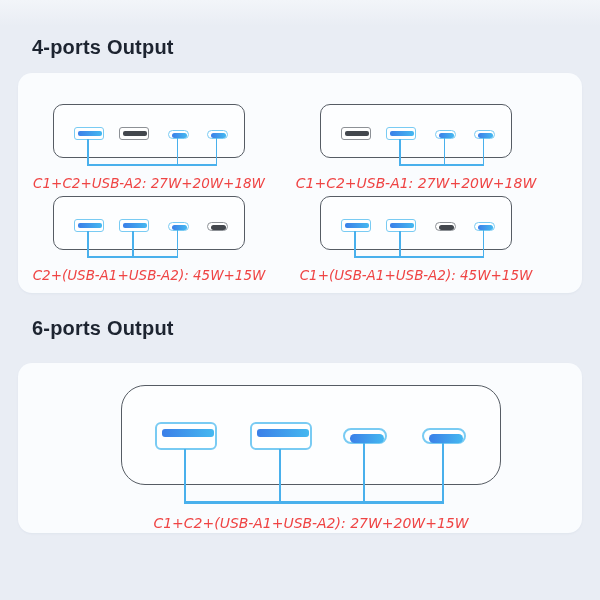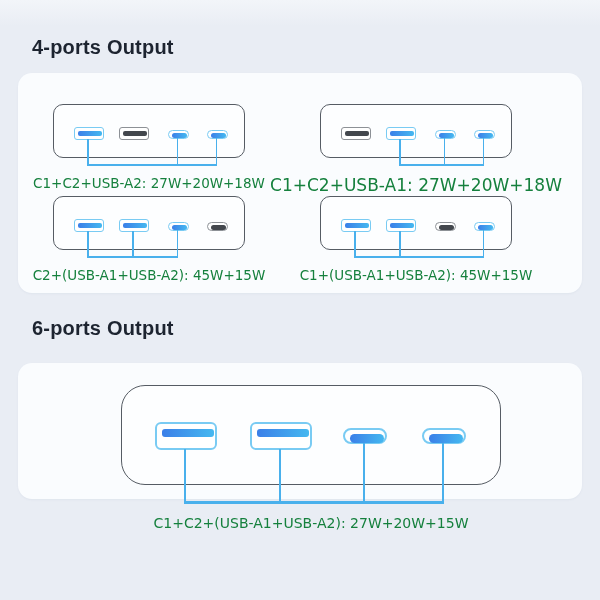--- a/index.html
+++ b/index.html
@@ -13,37 +13,37 @@
     font-family:"Liberation Sans",sans-serif;
     font-size:20px;font-weight:700;color:#1d2430;letter-spacing:.2px;
   }
   #title-3ports{top:36px;}
   #title-4ports{top:317px;}
   .card{
     position:absolute;left:18px;width:564px;background:#fafcfe;
     border-radius:14px;box-shadow:0 1px 2px rgba(120,140,170,.08);
   }
   #card-0{top:73px;height:220px;}
-  #card-1{top:363px;height:136px;}
+  #card-1{top:363px;height:170px;}
   .diagram{position:absolute;}
   .charger{
     position:absolute;left:0;top:0;background:#fdfeff;
     border:1.6px solid #565c64;box-sizing:border-box;
   }
   .port{position:absolute;box-sizing:border-box;background:#ffffff;}
   .port.active{border-style:solid;border-color:#79cbf3;}
   .port.inactive{border-style:solid;border-color:#8d9196;}
   .port .bar{position:absolute;}
   .port.active .bar{background:linear-gradient(90deg,#3b7fe8,#45b8f0);}
   .port.inactive .bar{background:#43474d;}
   .cline{position:absolute;background:#49b0ec;}
   .dlabel{
     position:absolute;left:50%;transform:translateX(-50%);
     white-space:nowrap;text-align:right;
-    font-family:"DejaVu Sans",sans-serif;color:#15803d;
+    font-family:"DejaVu Sans",sans-serif;color:#ef4444;font-style:italic;
   }
 </style>
 </head>
 <body>
 
 <div class="page">
 
   <h2 class="sec-title" id="title-3ports">4-ports Output</h2>
 
   <div class="card" id="card-0">
@@ -80,21 +80,21 @@
             <div class="bar" style="left: 3px; top: 2px; width: 15px; height: 5px; border-radius: 2.5px;"></div>
           </div>
           <div class="port active" style="left: 153px; top: 25px; width: 21px; height: 9px; border-radius: 4.5px; border-width: 1.5px;">
             <div class="bar" style="left: 3px; top: 2px; width: 15px; height: 5px; border-radius: 2.5px;"></div>
           </div>
         </div>
         <div class="cline" style="left: 79.1px; top: 35px; width: 1.8px; height: 26.8px;"></div>
         <div class="cline" style="left: 123.6px; top: 34px; width: 1.8px; height: 27.8px;"></div>
         <div class="cline" style="left: 162.6px; top: 34px; width: 1.8px; height: 27.8px;"></div>
         <div class="cline" style="left: 80px; top: 60px; width: 83.5px; height: 1.8px;"></div>
-        <div class="dlabel" style="top: 71px; font-size: 17px;">C1+C2+USB-A1: 27W+20W+18W</div>
+        <div class="dlabel" style="top: 71px; font-size: 14px;">C1+C2+USB-A1: 27W+20W+18W</div>
       </div>
       <div class="diagram" style="left: 35px; top: 123px; width: 192px;">
         <div class="charger" style="width: 192px; height: 54px; border-radius: 10px;">
           <div class="port active" style="left: 20px; top: 22px; width: 30px; height: 13px; border-radius: 3px; border-width: 1.5px;">
             <div class="bar" style="left: 3px; top: 3px; width: 24px; height: 5px; border-radius: 2px;"></div>
           </div>
           <div class="port active" style="left: 65px; top: 22px; width: 30px; height: 13px; border-radius: 3px; border-width: 1.5px;">
             <div class="bar" style="left: 3px; top: 3px; width: 24px; height: 5px; border-radius: 2px;"></div>
           </div>
           <div class="port active" style="left: 114px; top: 25px; width: 21px; height: 9px; border-radius: 4.5px; border-width: 1.5px;">

